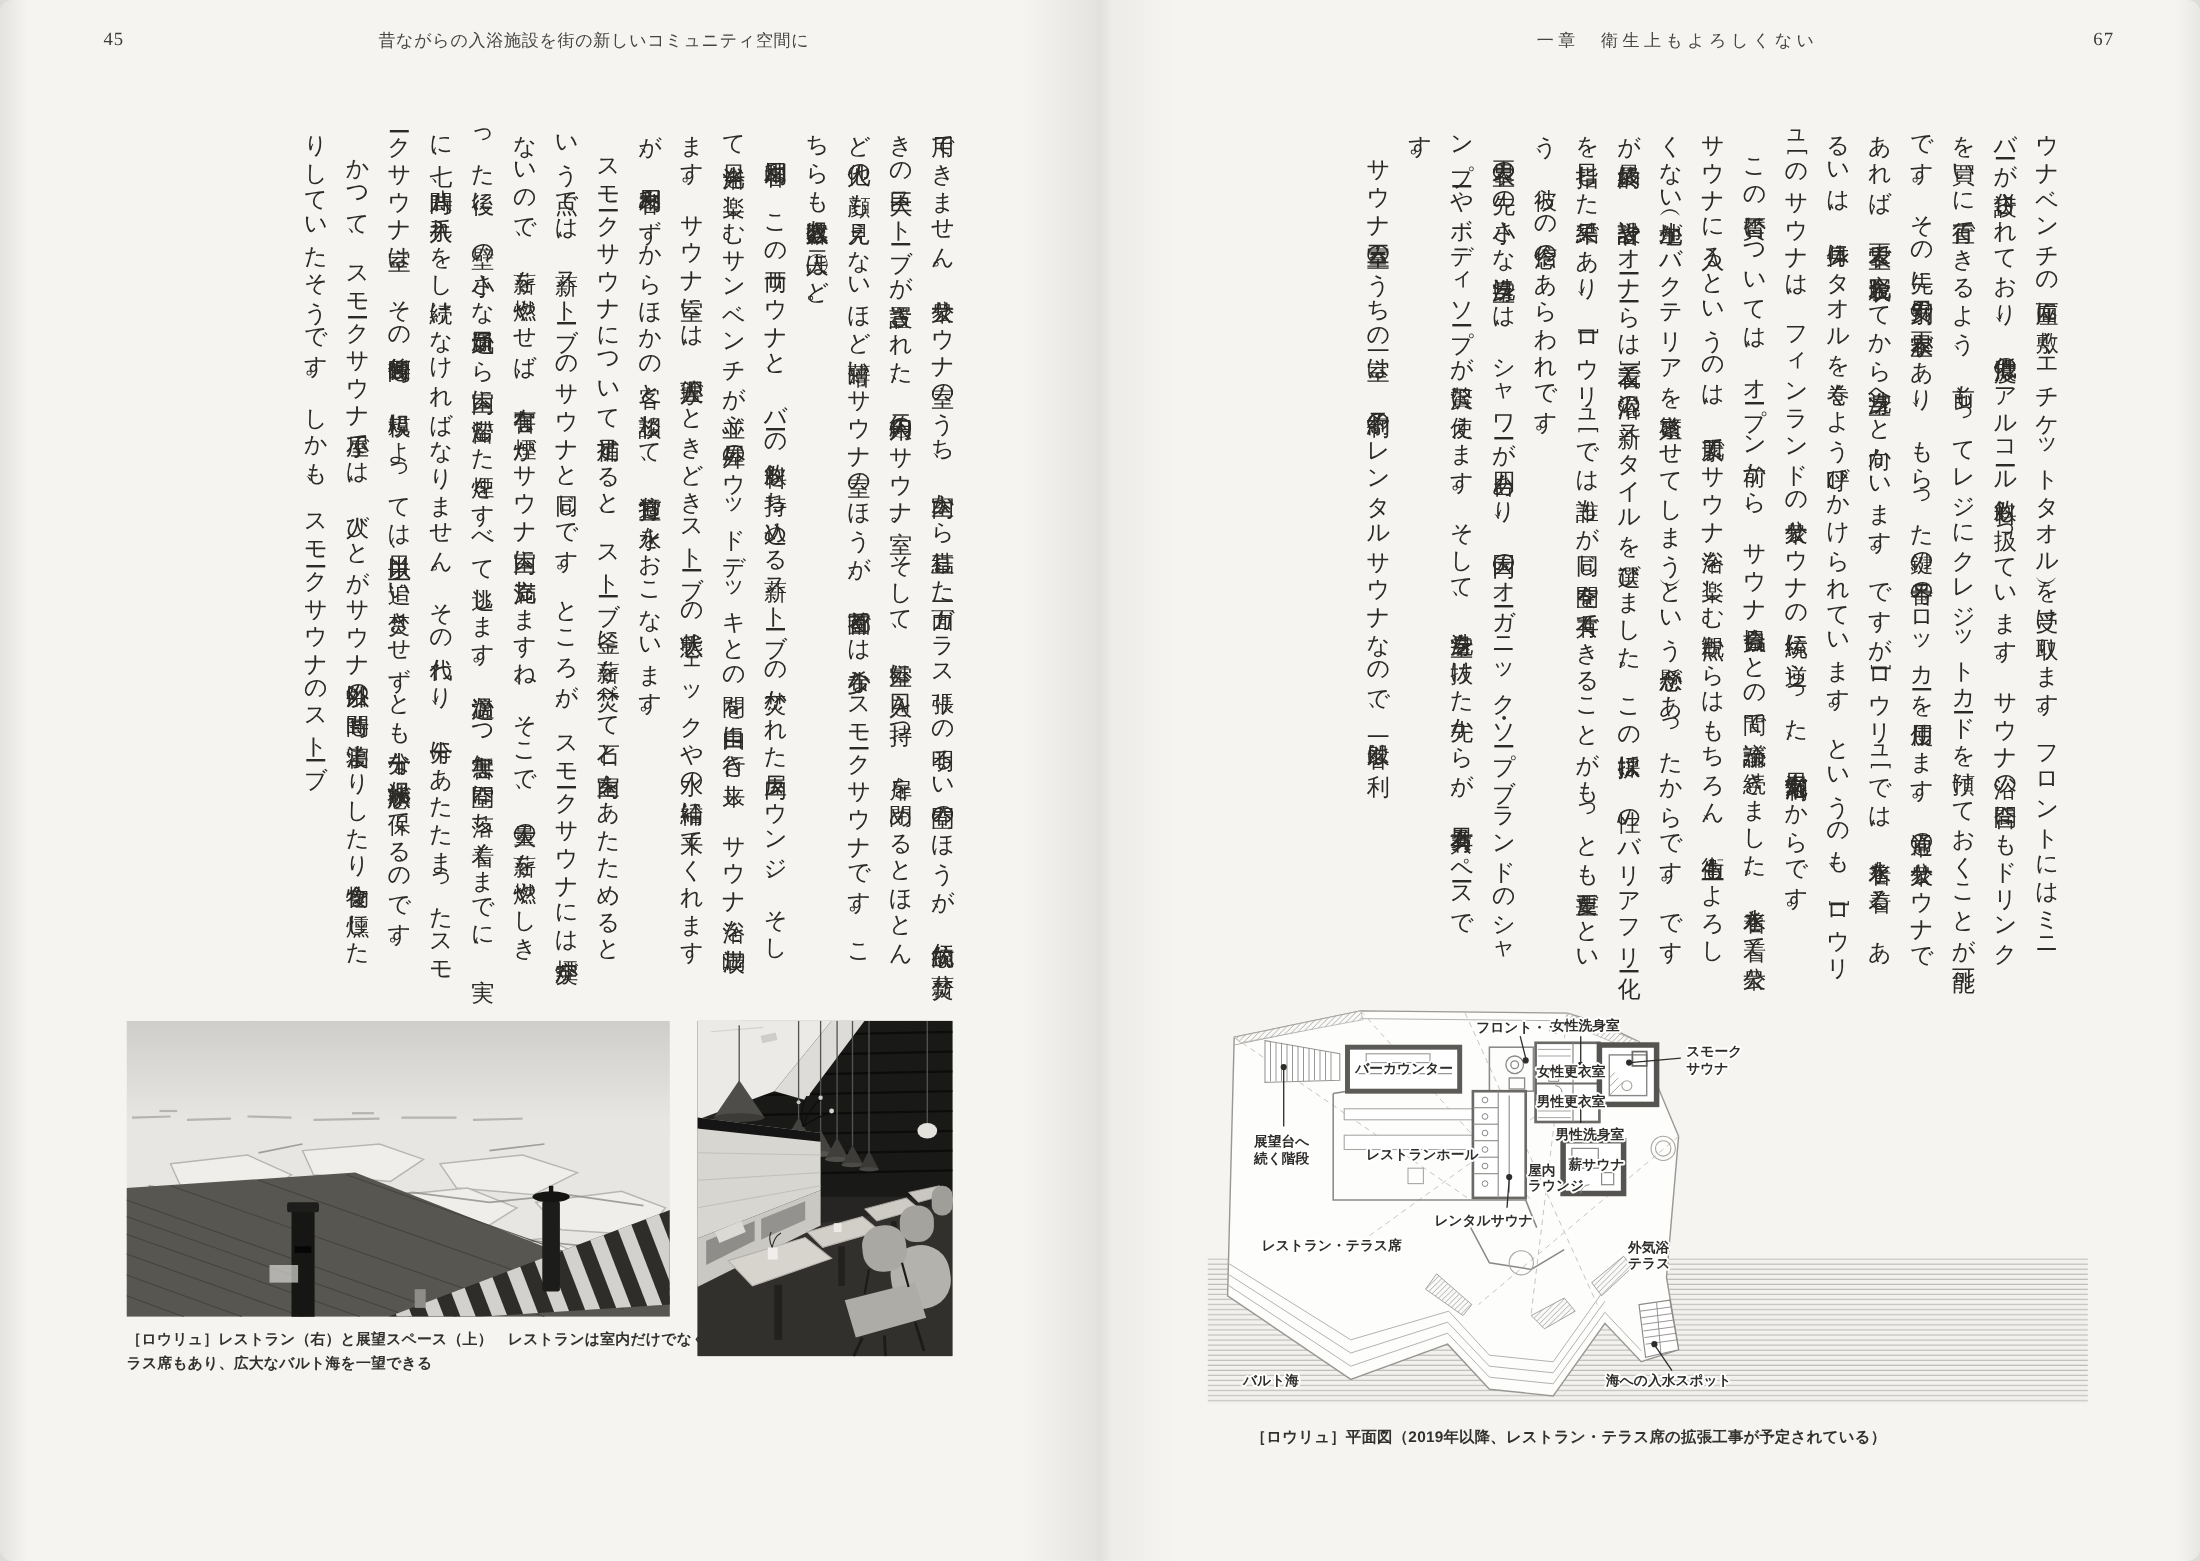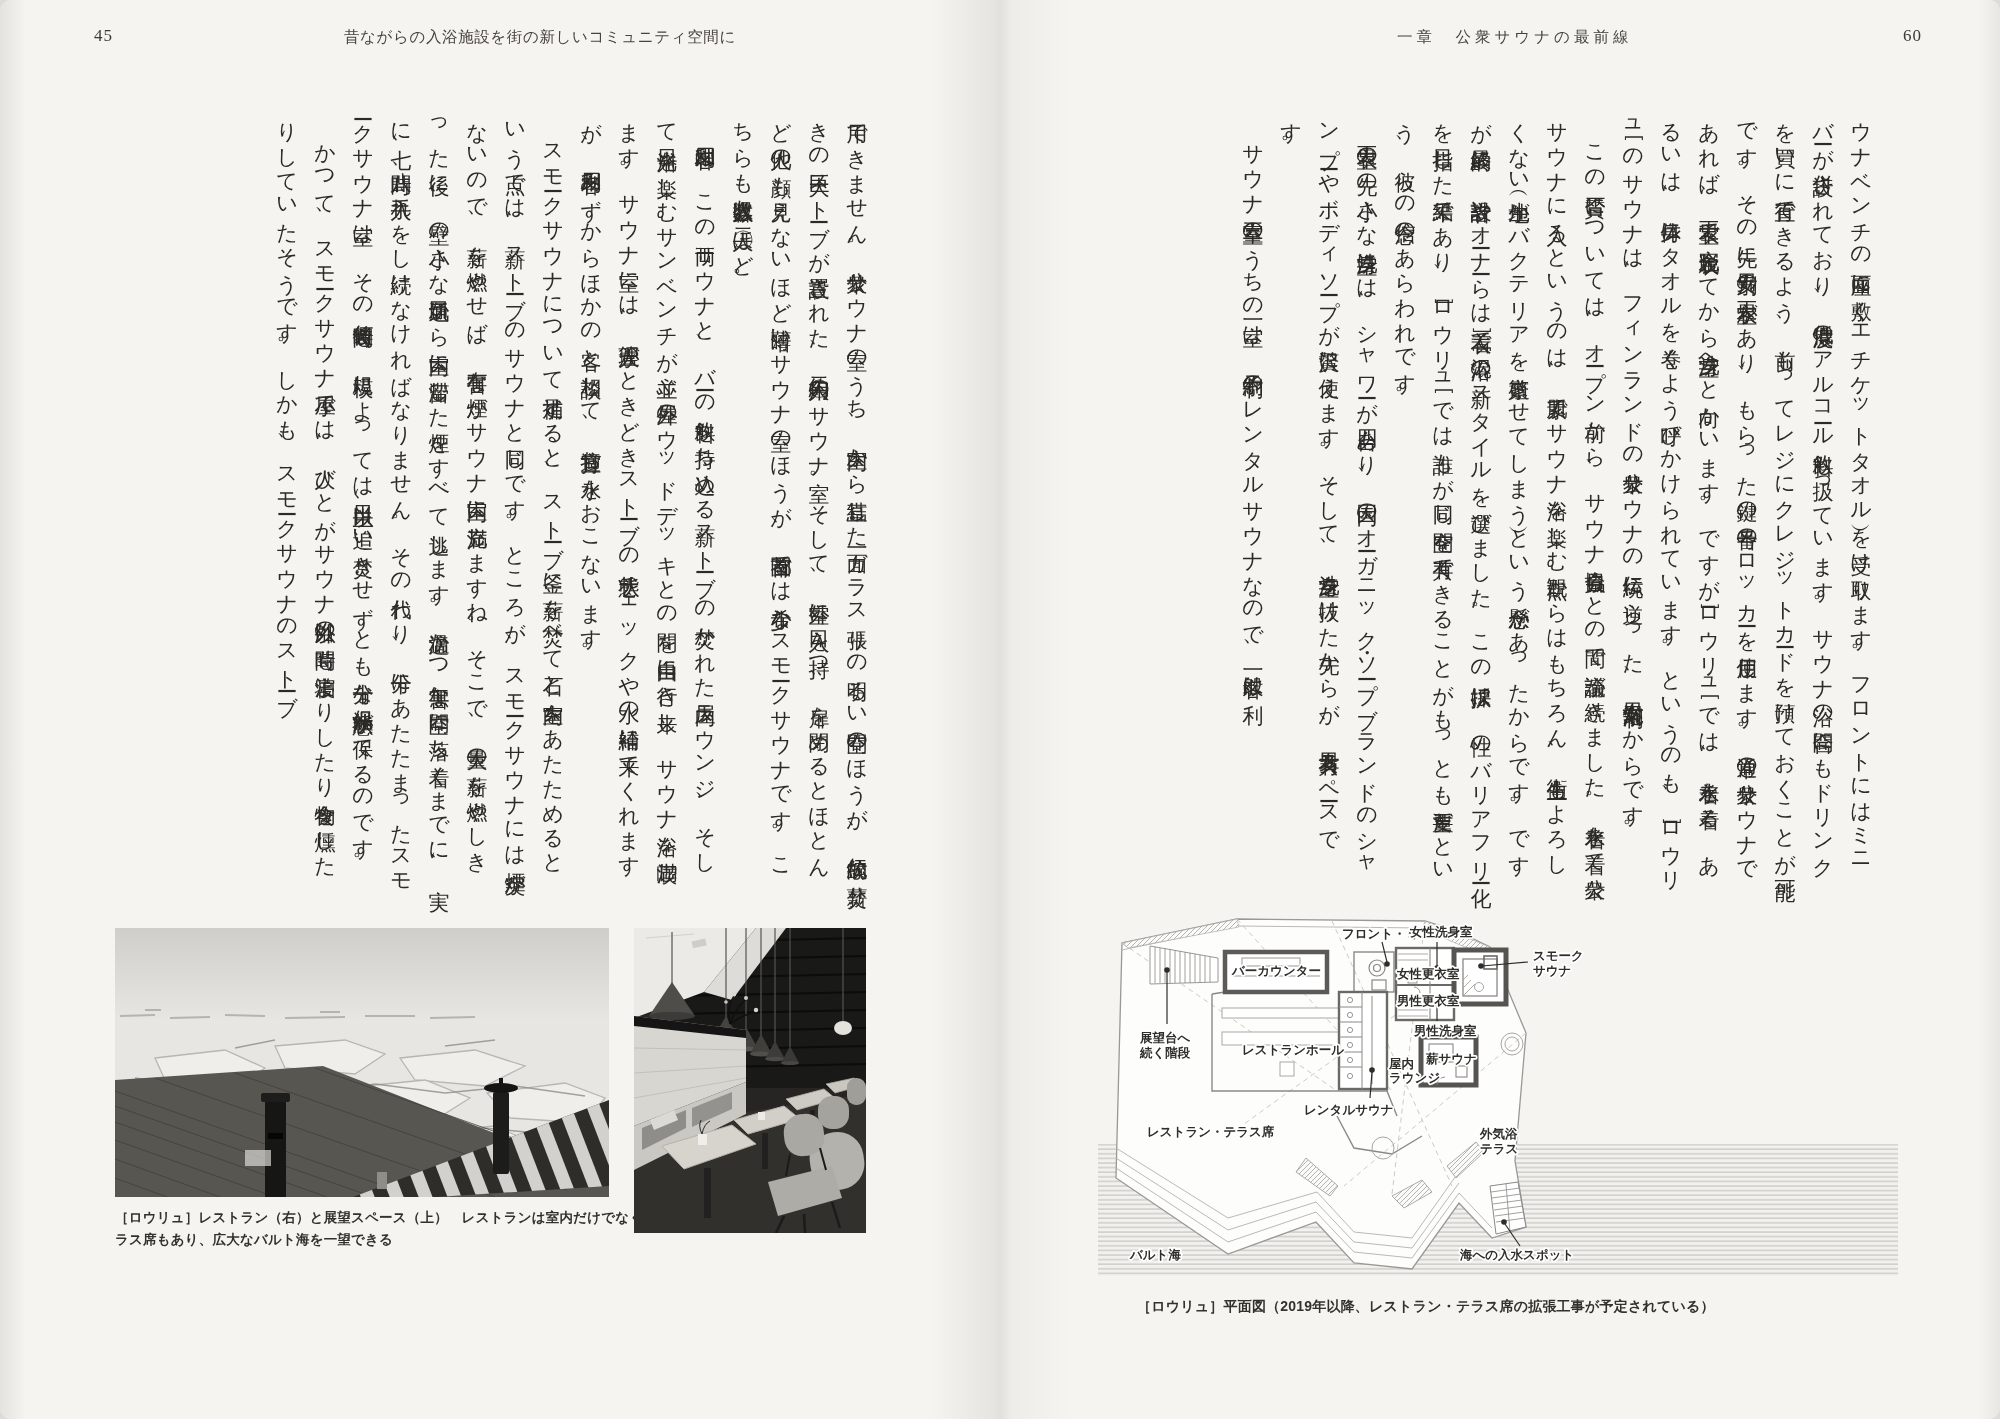--- a/index.html
+++ b/index.html
@@ -241,22 +241,22 @@
           </g>
         <rect x="184" y="168" width="31" height="33" rx="14" fill="#a5a39e"></rect>
         <rect x="213" y="150" width="19" height="27" rx="9" fill="#a09e99"></rect>
       </g>
     </svg>
 
     <div class="caption" id="caption-photos">［ロウリュ］レストラン（右）と展望スペース（上）　レストランは室内だけでなくテラス席もあり、広大なバルト海を一望できる</div>
   </div>
 
   <div class="page" id="page-right">
-    <div class="runhead" style="left:397px;letter-spacing:4px;">一章　公衆サウナの最前線</div>
-    <div class="pagenum" style="left:903px;">60</div>
+    <div class="runhead" style="left:397px;letter-spacing:4px;">一章　衛生上もよろしくない</div>
+    <div class="pagenum" style="left:903px;">67</div>
 
     <div class="vblock">
       <p>ウナベンチの座面に敷くエチケットタオル）を受け取ります。フロントにはミニバーが併設されており、低濃度のアルコール飲料も扱っています。サウナ浴の合間にもドリンクを買いに直行できるよう、前もってレジにクレジットカードを預けておくことが可能です。その先に男女別の更衣室があり、もらった鍵の番号のロッカーを使用します。通常の公衆サウナであれば、更衣室で完全脱衣してから洗身室へと向かいます。ですが［ロウリュ］では、水着を着る、あるいは、身体にタオルを巻くよう呼びかけられています。というのも、［ロウリュ］のサウナは、フィンランドの公衆サウナの伝統に逆らった、男女混浴制だからです。</p>
       <p class="ind">この賛否については、オープン前から、サウナ協会員らとの間で議論が続きました。水着を着て公衆サウナに入るというのは、素肌でサウナ浴を楽しむ観点からはもちろん、衛生上もよろしくない（生地がバクテリアを繁殖させてしまう）という懸念があったからです。ですが最終的に、設計者やオーナーらは［着衣で混浴］の新スタイルを選びました。この採択は、性のバリアフリー化を目指した結果であり、［ロウリュ］では誰もが同じ空間を共有できることがもっとも重要だという、彼らの信念のあらわれです。</p>
       <p class="ind">更衣室の先の小さな洗身室には、シャワーが四台あり、国内のオーガニック・ソープブランドのシャンプーやボディソープが贅沢に使えます。そして、洗身室を抜けた先からが、男女共有スペースです。</p>
       <p class="ind">サウナ室三室のうちの一室は、予約制のレンタルサウナなので、一般客は利</p>
     </div>
 
     <svg id="floor-plan" width="820" height="404" viewBox="0 0 820 404" role="img">
       <defs>

